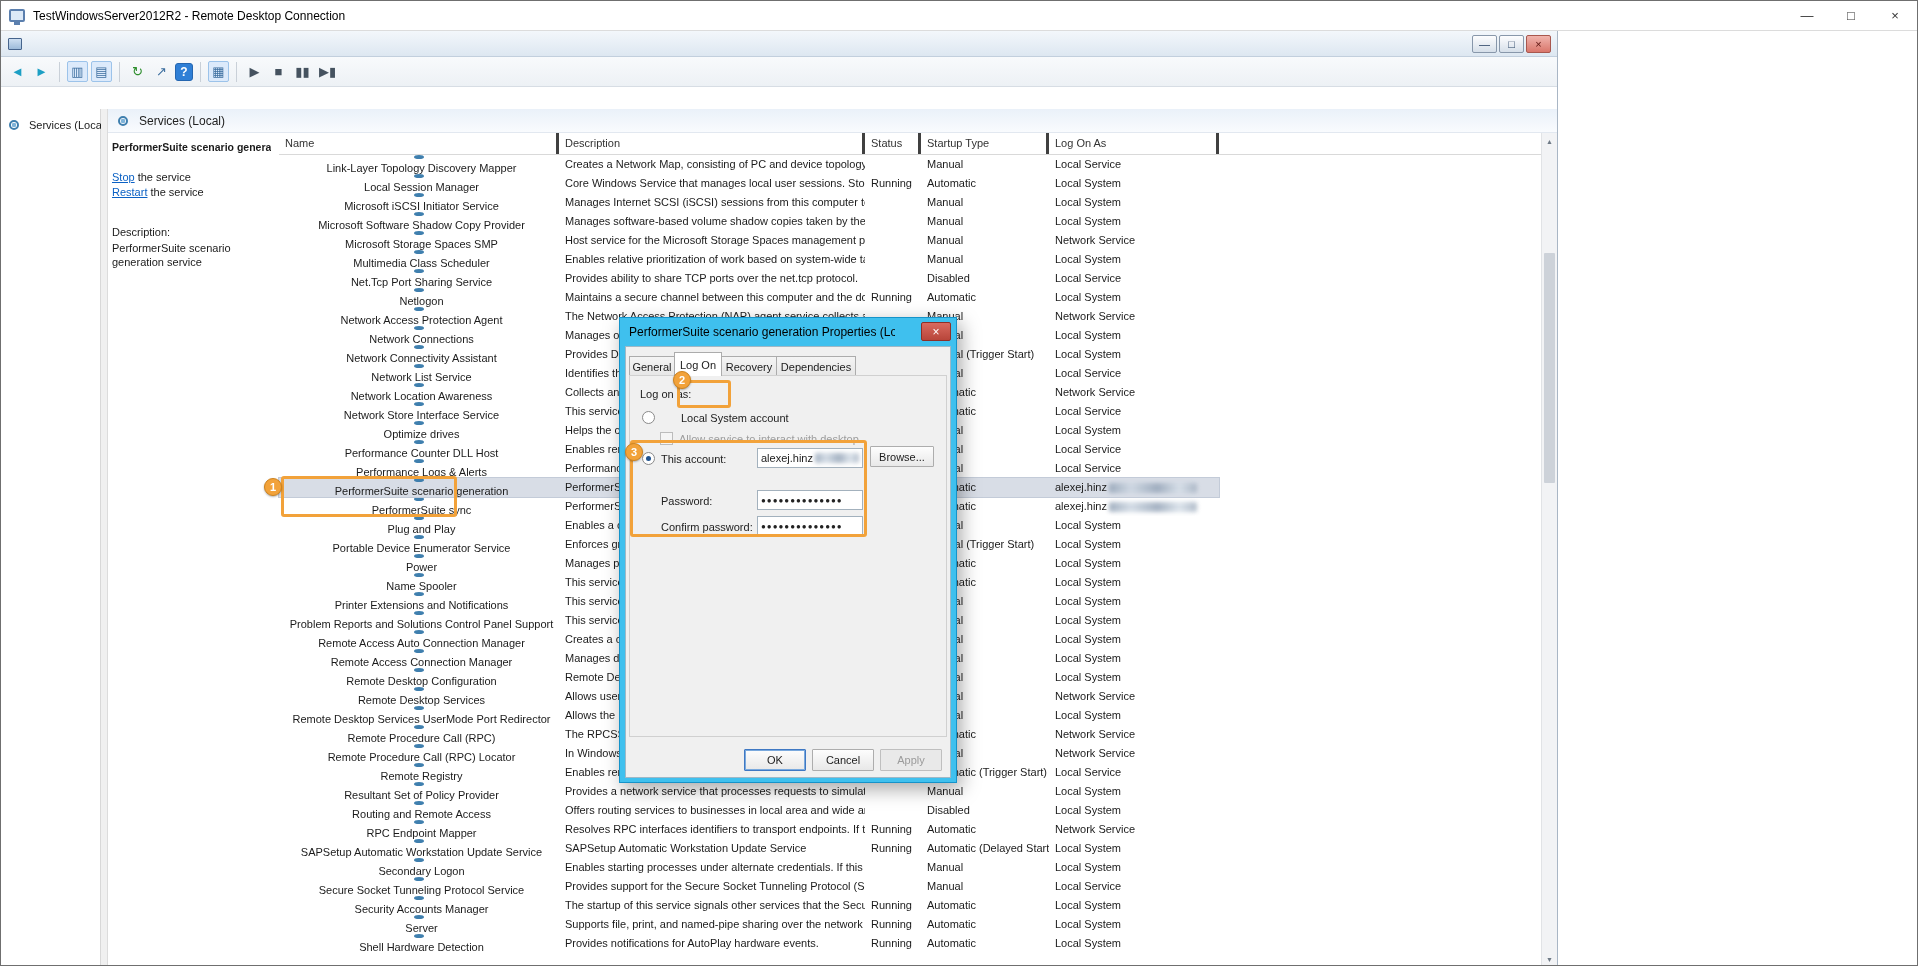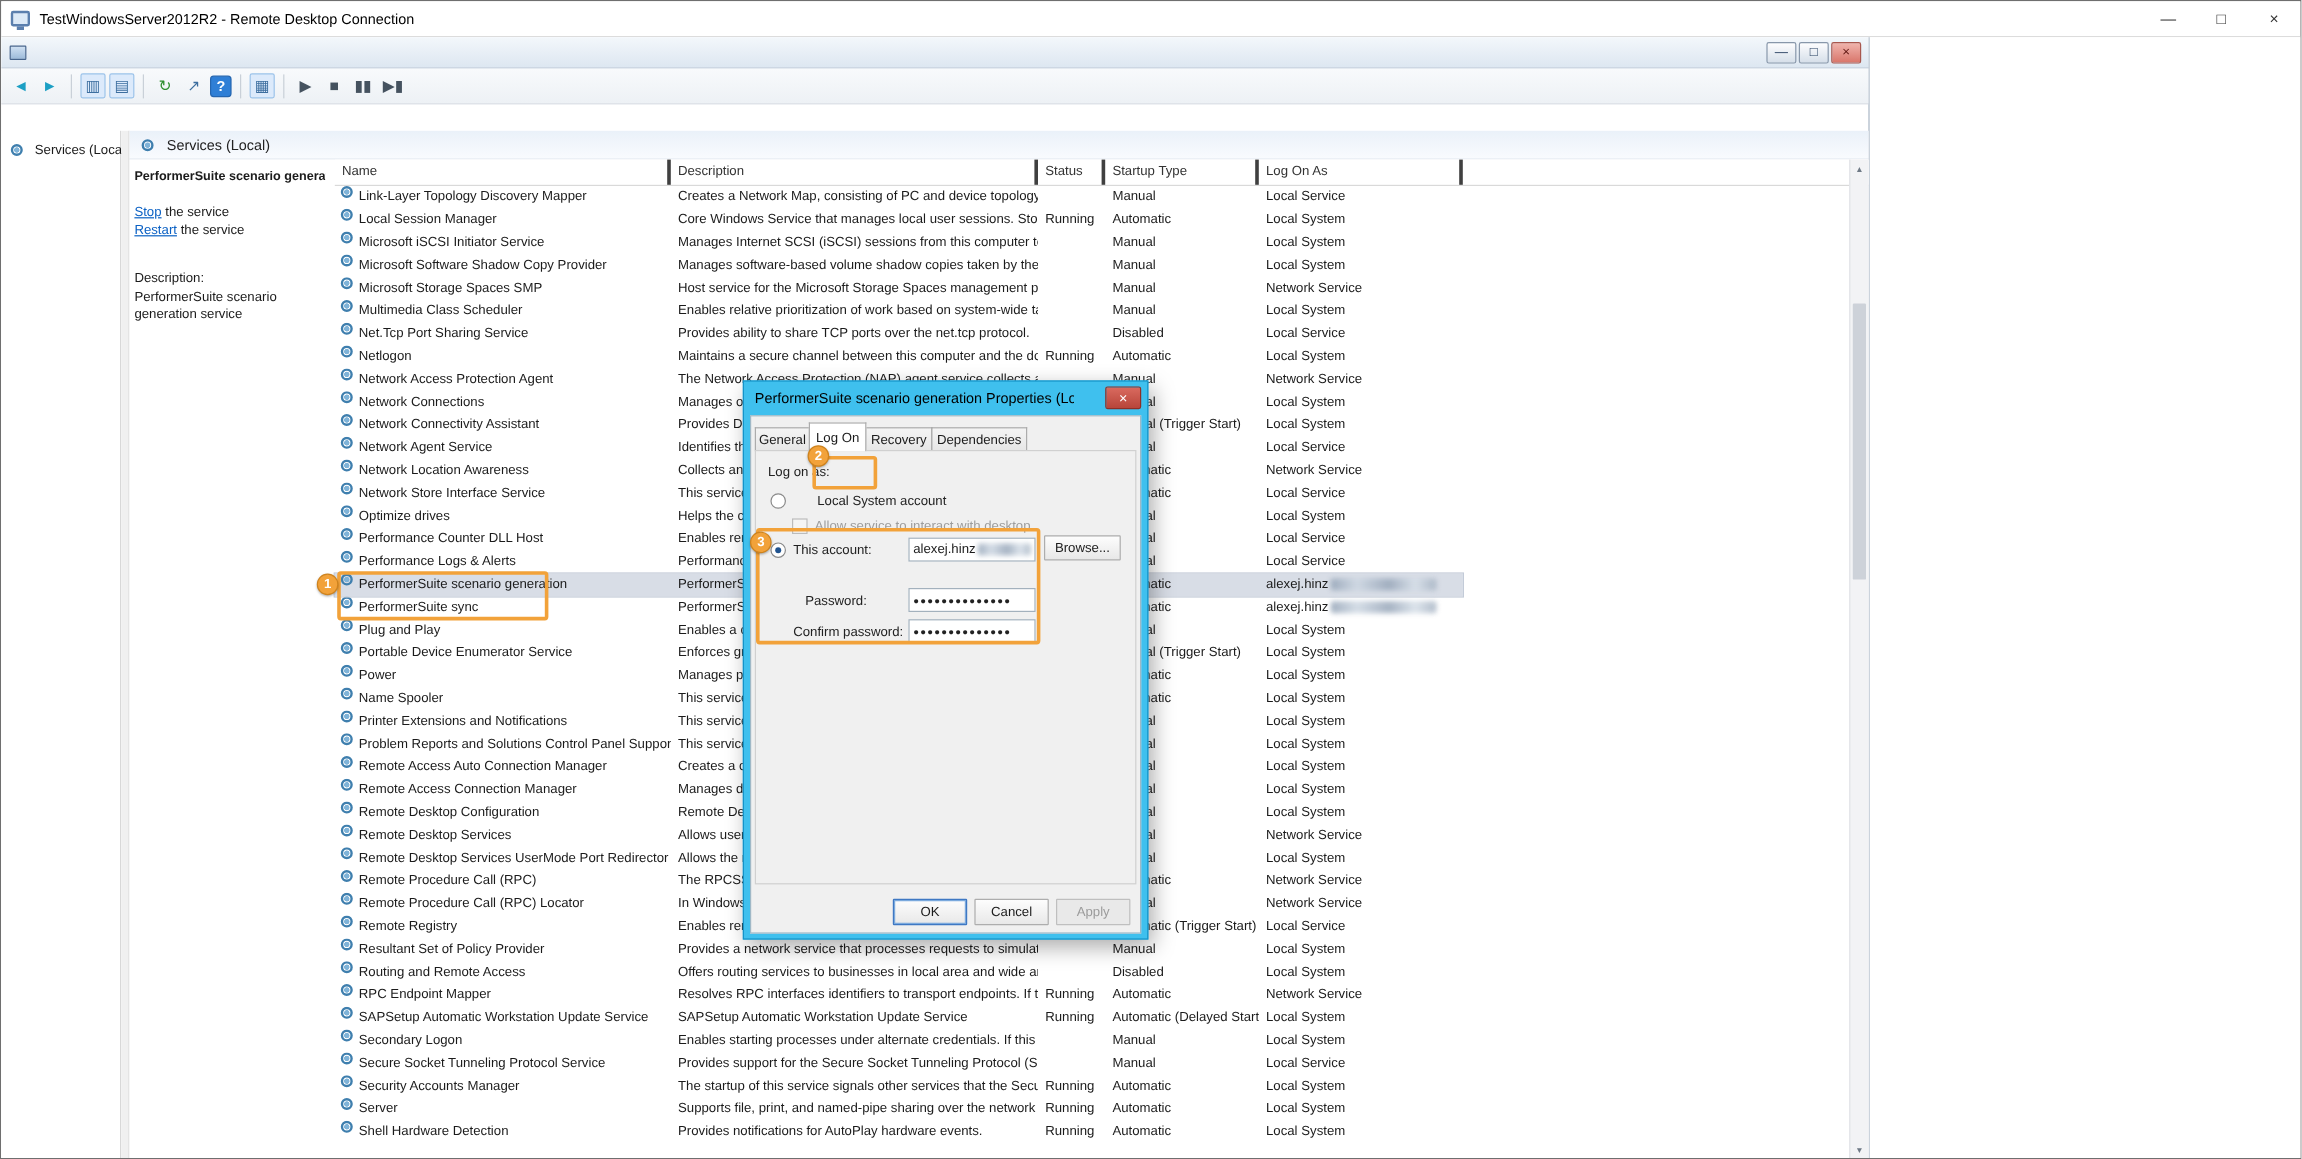--- a/index.html
+++ b/index.html
@@ -62,21 +62,21 @@
   .c-name  { width:280px; }
   .c-desc  { width:306px; }
   .c-status{ width:56px;  }
   .c-start { width:128px; }
   .c-logon { width:170px; }
 
   #rows { position:absolute; top:22px; left:0; }
   .row { height:19px; line-height:19px; display:flex; width:940px; white-space:nowrap; }
   .row.sel { background:#d8dde6; outline:1px solid #c3cbd8; }
   .cell { font-size:11px; overflow:hidden; padding-left:6px; }
-  .row .c-name { padding-left:5px; display:flex; align-items:flex-start; }
+  .row .c-name { padding-left:5px; display:flex; align-items:center;flex-direction:column; }
   .gear { width:10px; height:10px; min-width:10px; border:2px solid #3f7fae; border-radius:50%; display:inline-block; margin-right:5px;
     background:radial-gradient(circle,#7fb3d8 0 2px,transparent 2.5px); }
   .redact { display:inline-block; width:88px; height:10px; margin-left:2px; border-radius:2px; vertical-align:middle;
     background:linear-gradient(90deg,#93a3b6,#cdd7e2 25%,#97a6b9 55%,#d6dfe8 80%,#a5b2c2); filter:blur(2px); opacity:.85; }
 
   .vscroll { position:absolute; right:0; top:0; bottom:0; width:16px; background:#f2f3f5; border-left:1px solid #e1e3e6; }
   .vs-arrow { height:16px; display:flex; align-items:center; justify-content:center; font-size:7px; color:#6f7a86; }
   .vs-thumb { position:absolute; left:2px; right:2px; top:120px; height:230px; background:#cdd2d9; border-radius:1px; }
   .vs-arrow.down { position:absolute; bottom:0; left:0; right:0; }
 
@@ -304,21 +304,21 @@
                       <span>Network Connectivity Assistant</span>
                     </span>
                     <span class="cell c-desc">Provides Dire</span>
                     <span class="cell c-status"></span>
                     <span class="cell c-start">Manual (Trigger Start)</span>
                     <span class="cell c-logon"><span>Local System</span></span>
                   </div>
                   <div class="row">
                     <span class="cell c-name">
                       <span class="gear"></span>
-                      <span>Network Agent Service</span>
+                      <span>Network List Service</span>
                     </span>
                     <span class="cell c-desc">Identifies the</span>
                     <span class="cell c-status"></span>
                     <span class="cell c-start">Manual</span>
                     <span class="cell c-logon"><span>Local Service</span></span>
                   </div>
                   <div class="row">
                     <span class="cell c-name">
                       <span class="gear"></span>
                       <span>Network Location Awareness</span>
@@ -659,21 +659,21 @@
           <span class="fld-label dis" style="left:49px; top:57px;">Allow service to interact with desktop</span>
 
           <span class="radio on" style="left:12px; top:76px;"></span>
           <span class="fld-label" style="left:31px; top:77px;">This account:</span>
           <span class="tbox" style="left:127px; top:72px; width:106px;">
             <span>alexej.hinz</span>
               <span class="redact" style="width:50px;"></span>
           </span>
           <span class="btn browse-btn">Browse...</span>
 
-          <span class="fld-label" style="left:31px; top:119px;margin-left:10px;">Password:</span>
+          <span class="fld-label" style="left:31px; top:119px;">Password:</span>
           <span class="tbox pw" style="left:127px; top:114px; width:106px;">●●●●●●●●●●●●●●</span>
 
           <span class="fld-label" style="left:31px; top:145px;">Confirm password:</span>
           <span class="tbox pw" style="left:127px; top:140px; width:106px;">●●●●●●●●●●●●●●</span>
 
           <div class="ann-rect" id="rect3"></div>
           <div class="ann-circle" id="c3">3</div>
         </div>
 
         <div class="dlg-buttons">

